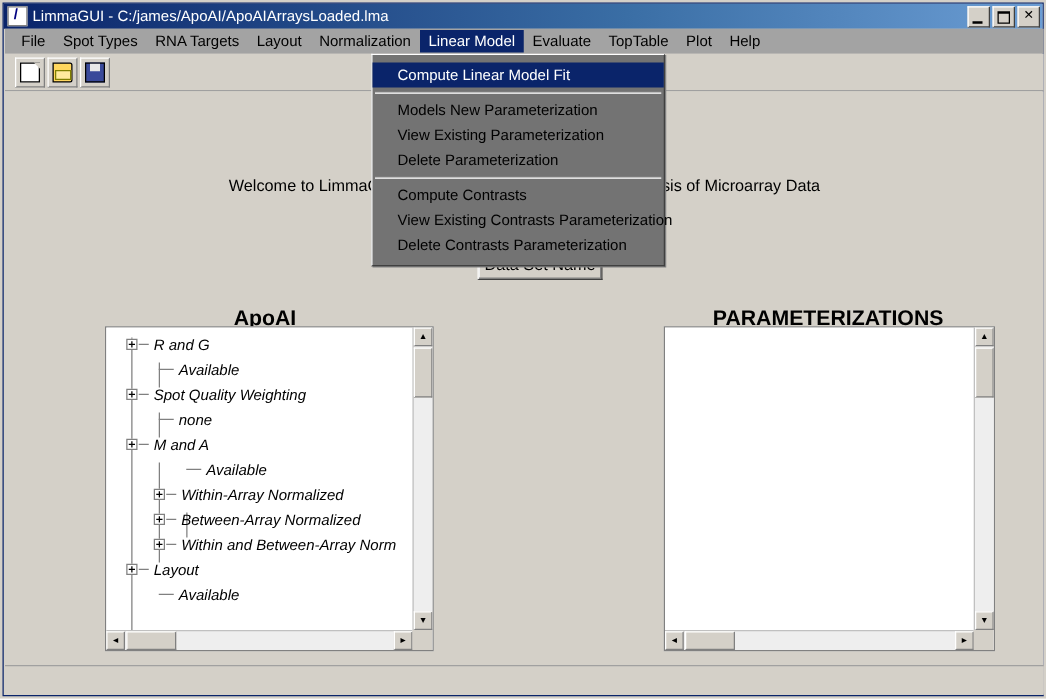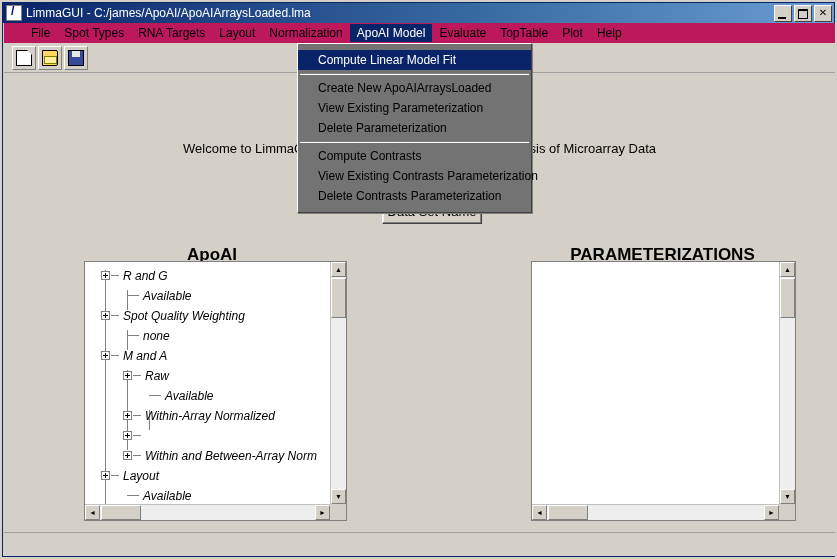--- a/index.html
+++ b/index.html
@@ -115,24 +115,24 @@
     line-height: 13px;
   }
 
   
   .menubar {
     position: absolute;
     left: 1px;
     top: 20px;
     width: 831px;
     height: 20px;
-    background: #be185d;
+    background: #a3a3a3;
     display: flex;
     align-items: center;
-    padding-left: 20px;
+    padding-left: 6px;
     box-sizing: border-box;
   }
   .menu-item {
     padding: 2px 7px;
     font-size: 12px;
     color: #000000;
     white-space: nowrap;
     cursor: default;
   }
   .menu-item.open {
@@ -467,21 +467,21 @@
         <div class="tb-btn tb-close"></div>
       </div>
     </div>
 
     <div class="menubar">
       <div class="menu-item">File</div>
       <div class="menu-item">Spot Types</div>
       <div class="menu-item">RNA Targets</div>
       <div class="menu-item">Layout</div>
       <div class="menu-item">Normalization</div>
-      <div class="menu-item open">ApoAI Model</div>
+      <div class="menu-item open">Linear Model</div>
       <div class="menu-item">Evaluate</div>
       <div class="menu-item">TopTable</div>
       <div class="menu-item">Plot</div>
       <div class="menu-item">Help</div>
     </div>
 
     <div class="toolbar">
       <div class="tool-btn">
         <span class="ico-new"></span>
       </div>
@@ -528,36 +528,32 @@
             <div class="tnode">
               <span class="tline-h" style="left:42px; width:12px;"></span>
               <span class="lbl" style="left:58px;">none</span>
             </div>
             <div class="tnode">
               <span class="tbox plus" style="left:16px;"></span>
               <span class="tline-h" style="left:26px; width:8px;"></span>
               <span class="lbl" style="left:38px;">M and A</span>
             </div>
             <div class="tnode">
-              <span class="tbox plus" style="left:38px;"></span>
-              <span class="tline-h" style="left:48px; width:8px;"></span>
-              <span class="lbl" style="left:60px;">Raw</span>
-            </div>
-            <div class="tnode">
               <span class="tline-h" style="left:64px; width:12px;"></span>
               <span class="lbl" style="left:80px;">Available</span>
             </div>
             <div class="tnode">
               <span class="tbox plus" style="left:38px;"></span>
               <span class="tline-h" style="left:48px; width:8px;"></span>
               <span class="lbl" style="left:60px;">Within-Array Normalized</span>
             </div>
             <div class="tnode">
               <span class="tbox plus" style="left:38px;"></span>
               <span class="tline-h" style="left:48px; width:8px;"></span>
+              <span class="lbl" style="left:60px;">Between-Array Normalized</span>
             </div>
             <div class="tnode">
               <span class="tbox plus" style="left:38px;"></span>
               <span class="tline-h" style="left:48px; width:8px;"></span>
               <span class="lbl" style="left:60px;">Within and Between-Array Norm</span>
             </div>
             <div class="tnode">
               <span class="tbox plus" style="left:16px;"></span>
               <span class="tline-h" style="left:26px; width:8px;"></span>
               <span class="lbl" style="left:38px;">Layout</span>
@@ -599,21 +595,21 @@
         <div class="sb-corner"></div>
       </div>
 
     </div>
 
     <div class="statusbar"></div>
 
     <div class="dropdown">
       <div class="dd-item selected">Compute Linear Model Fit</div>
       <div class="dd-sep"></div>
-      <div class="dd-item">Create New ApoAIArraysLoaded</div>
+      <div class="dd-item">Models New Parameterization</div>
       <div class="dd-item">View Existing Parameterization</div>
       <div class="dd-item">Delete Parameterization</div>
       <div class="dd-sep"></div>
       <div class="dd-item">Compute Contrasts</div>
       <div class="dd-item">View Existing Contrasts Parameterization</div>
       <div class="dd-item">Delete Contrasts Parameterization</div>
     </div>
 
   </div>
 </div>

